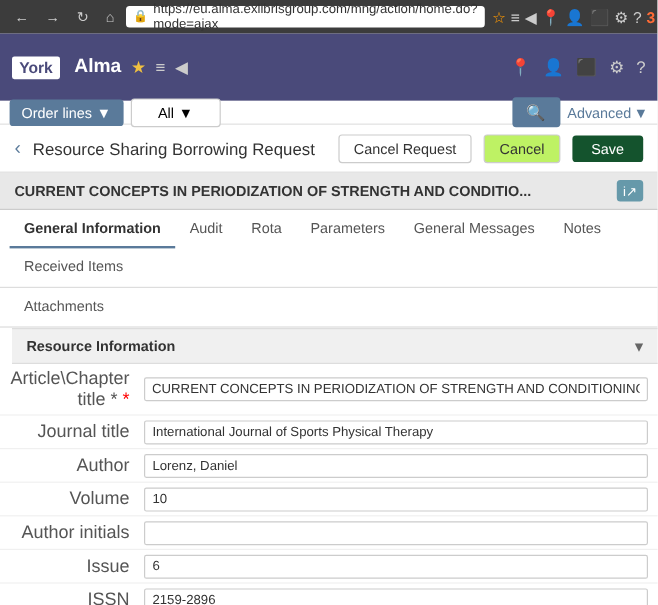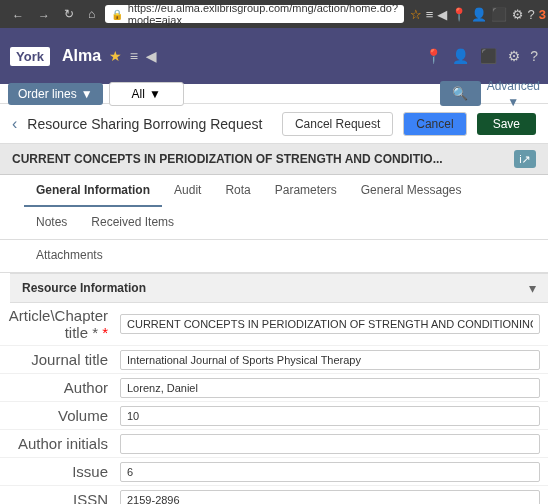--- a/index.html
+++ b/index.html
@@ -108,21 +108,20 @@
     }
     .advanced-btn {
       color: #5a7a9a;
       background: none;
       border: none;
       font-size: 12px;
       cursor: pointer;
       display: flex;
       align-items: center;
       gap: 2px;
-      flex-direction: column;
     }
 
     
     .page-header {
       background: #fff;
       height: 40px;
       display: flex;
       align-items: center;
       padding: 0 12px;
       border-bottom: 1px solid #ddd;
@@ -143,21 +142,21 @@
     .btn-cancel-req {
       background: #fff;
       border: 1px solid #ccc;
       padding: 4px 12px;
       border-radius: 3px;
       font-size: 12px;
       cursor: pointer;
       color: #333;
     }
     .btn-cancel {
-      background: #3b82f6;
+      background: #bef264;
       border: 1px solid #ccc;
       padding: 4px 12px;
       border-radius: 3px;
       font-size: 12px;
       cursor: pointer;
       color: #333;
     }
     .btn-save {
       background: #14532d;
       border: none;
@@ -197,21 +196,21 @@
       align-items: center;
       justify-content: center;
     }
 
     
     .tabs-bar {
       background: #fff;
       display: flex;
       flex-wrap: wrap;
       border-bottom: 1px solid #ddd;
-      padding: 0 24px;
+      padding: 0 8px;
     }
     .tab {
       padding: 8px 12px;
       font-size: 12px;
       color: #555;
       cursor: pointer;
       border-bottom: 2px solid transparent;
     }
     .tab.active {
       color: #333;

